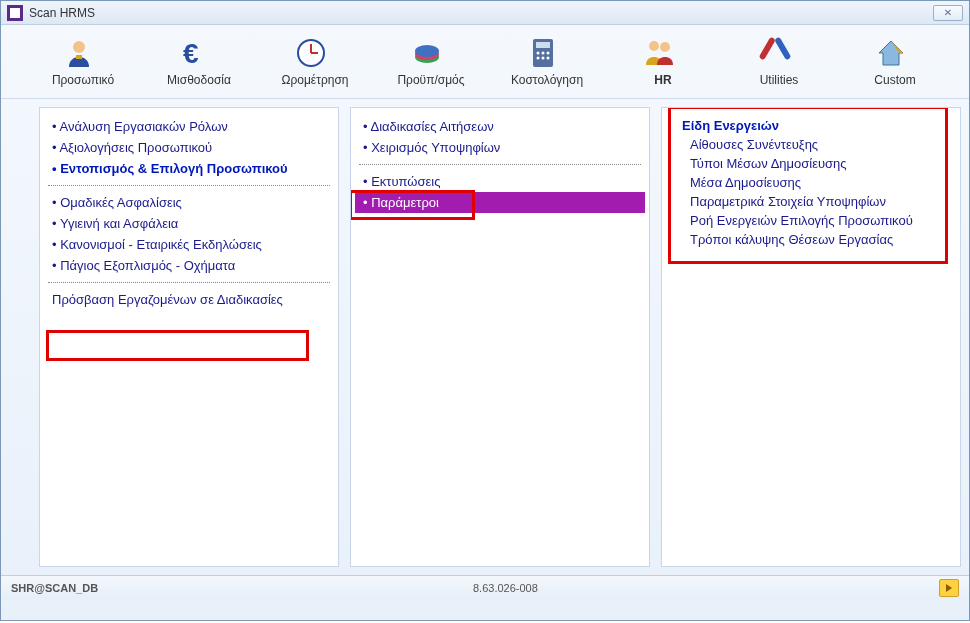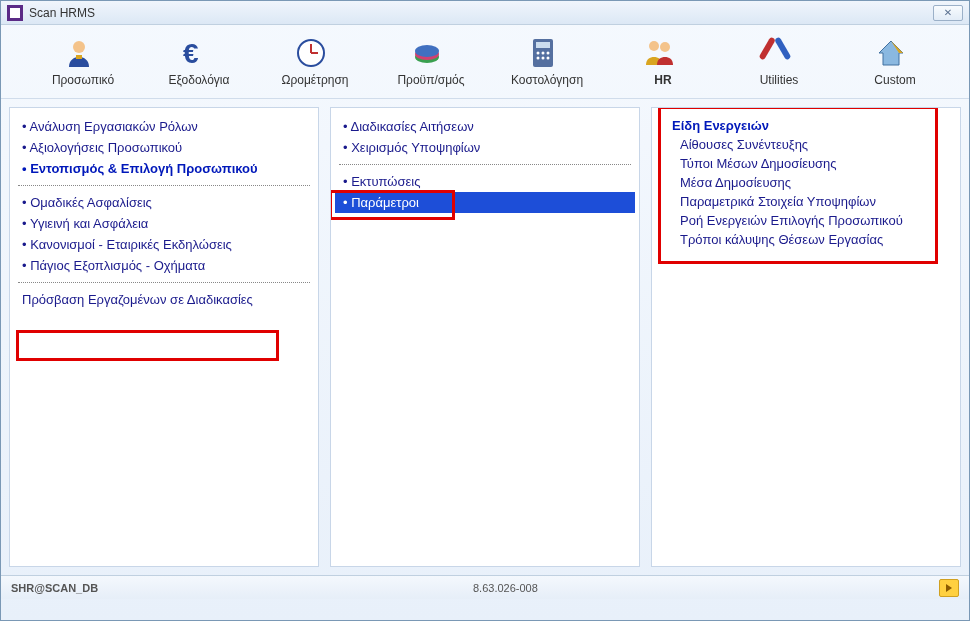--- a/index.html
+++ b/index.html
@@ -8,27 +8,27 @@
 .titlebar { height: 24px; background: linear-gradient(#f0f5fc, #dce8f5); border-bottom: 1px solid #c0d0e0; display: flex; align-items: center; padding: 0 6px; }
 .titlebar-icon { width: 16px; height: 16px; margin-right: 6px; }
 .titlebar-text { font-size: 12px; color: #333; flex: 1; }
 .close-btn { width: 30px; height: 16px; border: 1px solid #9bb0c8; border-radius: 2px; background: linear-gradient(#f8fbfe,#e2ecf7); display: flex; align-items: center; justify-content: center; cursor: pointer; }
 .close-x { font-size: 10px; color: #5a7090; }
 .toolbar { height: 74px; display: flex; align-items: center; padding: 0 20px; gap: 0; border-bottom: 1px solid #d0dceb; }
 .tool-item { flex: 1; display: flex; flex-direction: column; align-items: center; justify-content: center; cursor: pointer; padding: 4px 0; }
 .tool-item.active .tool-label { font-weight: bold; }
 .tool-icon { width: 32px; height: 32px; margin-bottom: 4px; }
 .tool-label { font-size: 12px; color: #333; margin-left: 8px; }
-.content { display: flex; height: 476px; padding: 8px; gap: 12px; }
+.content { display: flex; height: 476px; padding: 8px; gap: 12px; margin-left: 30px; }
 .panel { flex: 1; background: #fff; border: 1px solid #c8d6e8; padding: 8px 4px; overflow: hidden; position: relative; }
 .panel + .panel { margin-left: -1px; }
 .menu-list { list-style: none; }
 .menu-item { padding: 3px 8px; color: #1a1a8c; cursor: pointer; font-size: 13px; }
 .menu-item.bold { font-weight: bold; color: #0018ba; }
-.menu-item.selected { background: #1d4ed8; color: #fff; }
+.menu-item.selected { background: #a21caf; color: #fff; }
 .menu-item::before { content: "• "; }
 .menu-item.noBullet::before { content: ""; }
 .menu-sep { border: none; border-top: 1px dotted #888; margin: 6px 4px; }
 .sub-item { padding: 2px 8px 2px 16px; color: #1a1a8c; cursor: pointer; font-size: 13px; }
 .sub-item.bold { font-weight: bold; color: #0018ba; }
 .redbox { position: absolute; border: 3px solid #e00000; pointer-events: none; }
 .statusbar { height: 24px; border-top: 1px solid #c0d0e0; display: flex; align-items: center; padding: 0 10px; font-size: 11px; color: #555; background: linear-gradient(#f4f8fd,#e6eef8); }
 .status-left { flex: 1; font-weight: bold; }
 .status-center { flex: 1; text-align: left; }
 .status-right { width: 24px; display: flex; justify-content: flex-end; }
@@ -56,21 +56,21 @@
           <circle cx="16" cy="10" r="6" fill="#f4c38a"></circle>
           <path d="M6 30c0-7 5-10 10-10s10 3 10 10z" fill="#2a4d9e"></path>
           <rect x="13" y="18" width="6" height="4" fill="#d9a520"></rect>
         </svg>
       <span class="tool-label">Προσωπικό</span>
     </div>
     <div class="tool-item">
       <svg class="tool-icon" viewBox="0 0 32 32">
           <text x="4" y="26" font-size="28" fill="#2a4d9e" font-weight="bold">€</text>
         </svg>
-      <span class="tool-label">Εξοδολόγια</span>
+      <span class="tool-label">Μισθοδοσία</span>
     </div>
     <div class="tool-item">
       <svg class="tool-icon" viewBox="0 0 32 32">
           <circle cx="16" cy="16" r="13" fill="#fff" stroke="#2a4d9e" stroke-width="2"></circle>
           <line x1="16" y1="16" x2="16" y2="7" stroke="#c03030" stroke-width="2"></line>
           <line x1="16" y1="16" x2="23" y2="16" stroke="#c03030" stroke-width="2"></line>
         </svg>
       <span class="tool-label">Ωρομέτρηση</span>
     </div>
     <div class="tool-item">

